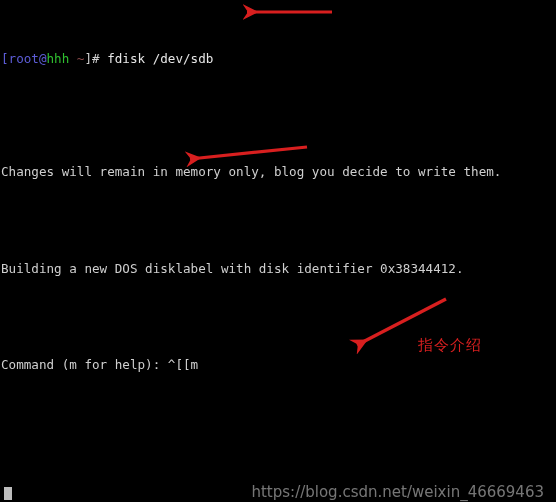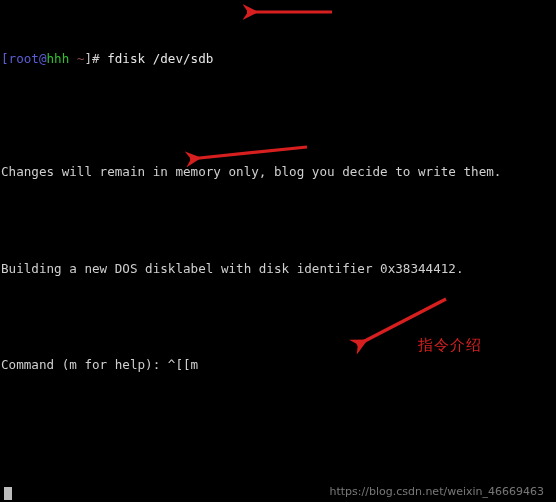--- a/index.html
+++ b/index.html
@@ -61,21 +61,21 @@
     font-weight: 400;
     letter-spacing: 1px;
     white-space: nowrap;
   }
   .watermark {
     position: absolute;
     right: 4px;
     bottom: 2px;
     color: rgba(215, 215, 215, 0.55);
     font-family: "DejaVu Sans", "Liberation Sans", sans-serif;
-    font-size: 11px;
+    font-size: 15px;
     letter-spacing: 0px;
     white-space: nowrap;
   }
 </style>
 </head>
 <body>
 
 <div id="terminal">
 
   <div id="screen">

